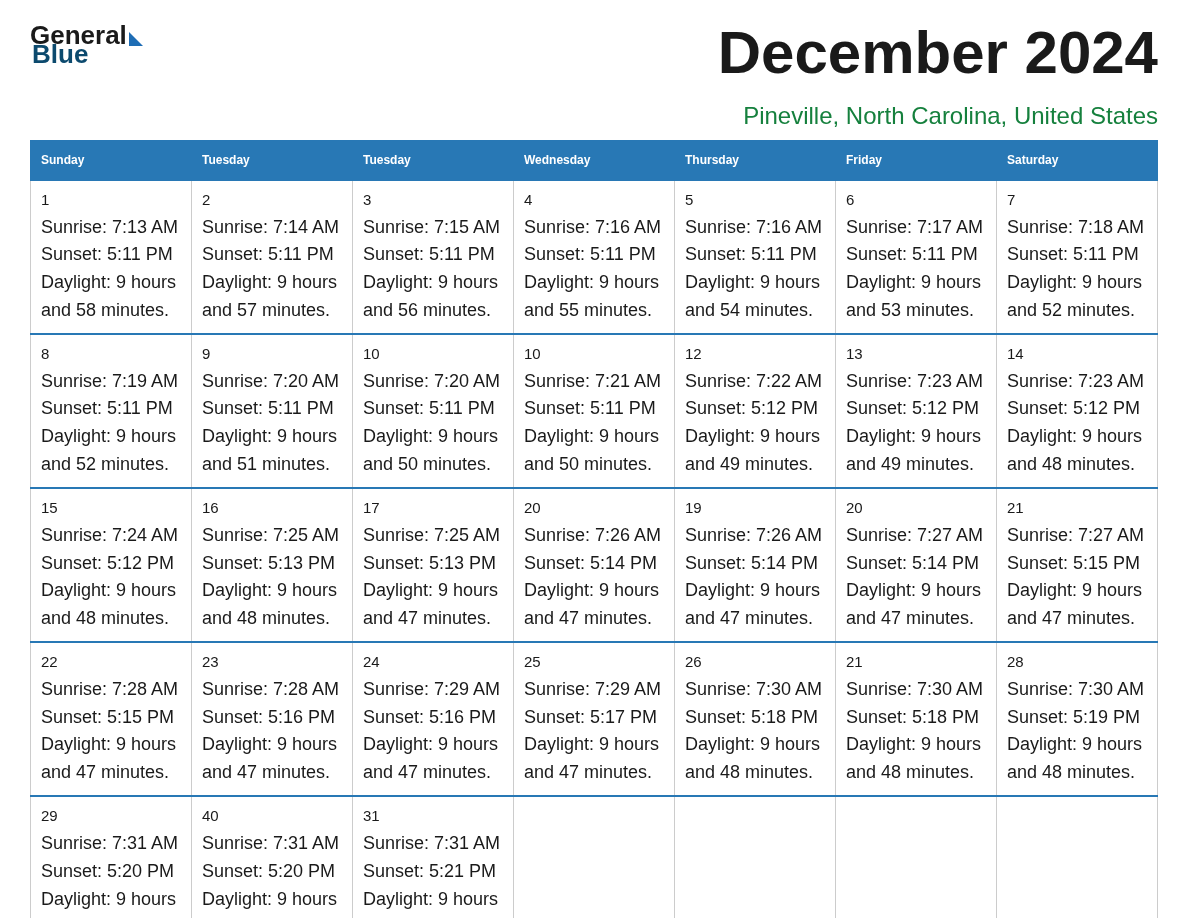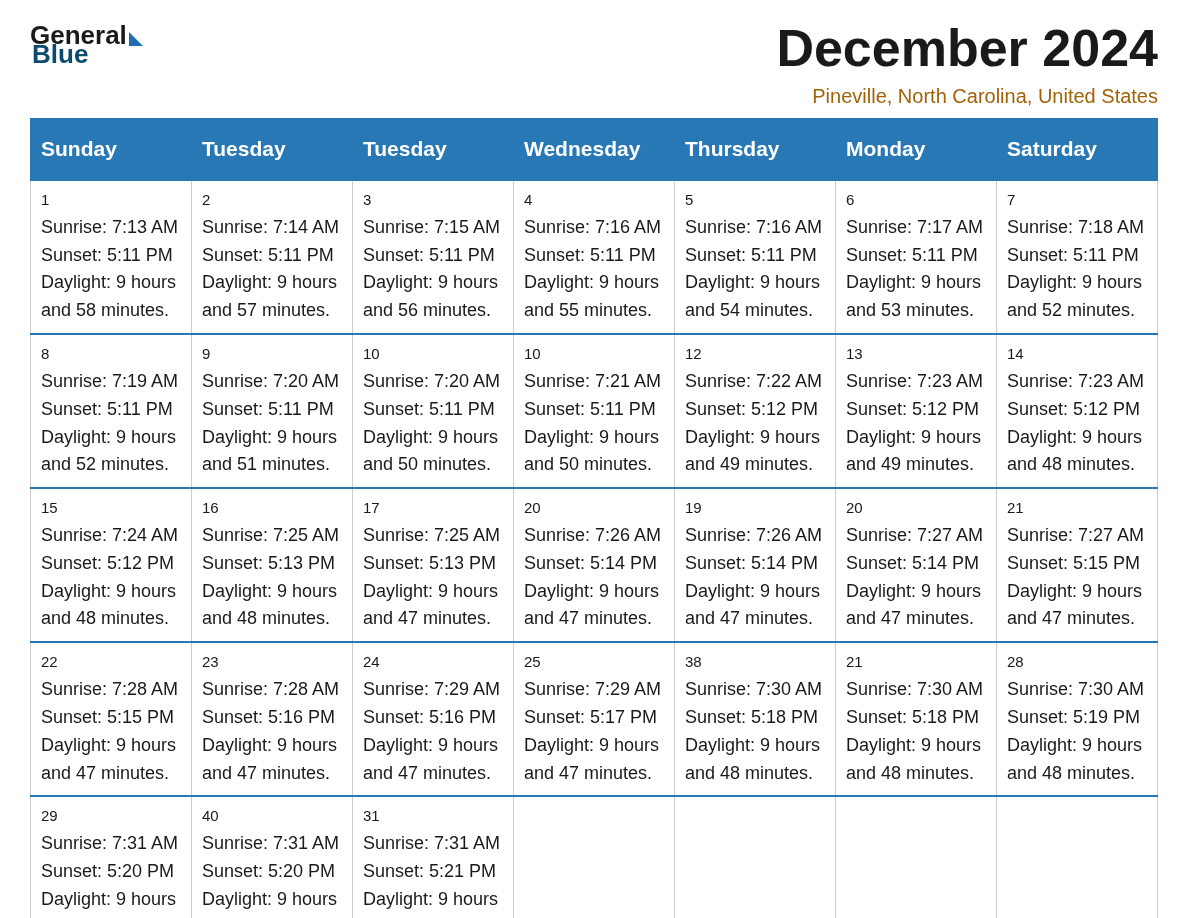--- a/index.html
+++ b/index.html
@@ -43,41 +43,41 @@
       font-size: 26px;
       font-weight: bold;
       color: #0c4a6e;
       margin-top: -8px;
       margin-left: 0;
     }
     .title-area {
       text-align: right;
     }
     .month-title {
-      font-size: 52px;
+      font-size: 60px;
       font-weight: bold;
       color: #1a1a1a;
       line-height: 1.1;
     }
     .subtitle {
-      font-size: 20px;
-      color: #a16207;
-      margin-top: 8px;
+      font-size: 24px;
+      color: #15803d;
+      margin-top: 16px;
     }
     .calendar {
       width: 100%;
       border-collapse: collapse;
       margin-top: 8px;
     }
     .calendar th {
       background-color: #2878b5;
       color: #ffffff;
-      font-size: 21px;
-      font-weight: bold;
-      padding: 18px 10px;
+      font-size: 12px;
+      font-weight: bold;
+      padding: 12px 10px;
       text-align: left;
       border: 1px solid #2878b5;
     }
     .calendar td {
       vertical-align: top;
       border: 1px solid #cccccc;
       border-top: 2px solid #2878b5;
       padding: 8px 10px;
       width: calc(100% / 7);
       min-height: 100px;
@@ -120,21 +120,21 @@
 </div>
 
 <table class="calendar">
   <thead>
     <tr>
     <th>Sunday</th>
         <th>Tuesday</th>
         <th>Tuesday</th>
         <th>Wednesday</th>
         <th>Thursday</th>
-        <th>Monday</th>
+        <th>Friday</th>
         <th>Saturday</th>
       </tr>
   </thead>
   <tbody id="calendar-body">
   <tr>
         <td>
           <span class="day-num">1</span>
           <div class="day-info">Sunrise: 7:13 AM<br>Sunset: 5:11 PM<br>Daylight: 9 hours<br>and 58 minutes.</div>
         </td>
         <td>
@@ -233,21 +233,21 @@
         </td>
         <td>
           <span class="day-num">24</span>
           <div class="day-info">Sunrise: 7:29 AM<br>Sunset: 5:16 PM<br>Daylight: 9 hours<br>and 47 minutes.</div>
         </td>
         <td>
           <span class="day-num">25</span>
           <div class="day-info">Sunrise: 7:29 AM<br>Sunset: 5:17 PM<br>Daylight: 9 hours<br>and 47 minutes.</div>
         </td>
         <td>
-          <span class="day-num">38</span>
+          <span class="day-num">26</span>
           <div class="day-info">Sunrise: 7:30 AM<br>Sunset: 5:18 PM<br>Daylight: 9 hours<br>and 48 minutes.</div>
         </td>
         <td>
           <span class="day-num">21</span>
           <div class="day-info">Sunrise: 7:30 AM<br>Sunset: 5:18 PM<br>Daylight: 9 hours<br>and 48 minutes.</div>
         </td>
         <td>
           <span class="day-num">28</span>
           <div class="day-info">Sunrise: 7:30 AM<br>Sunset: 5:19 PM<br>Daylight: 9 hours<br>and 48 minutes.</div>
         </td>

